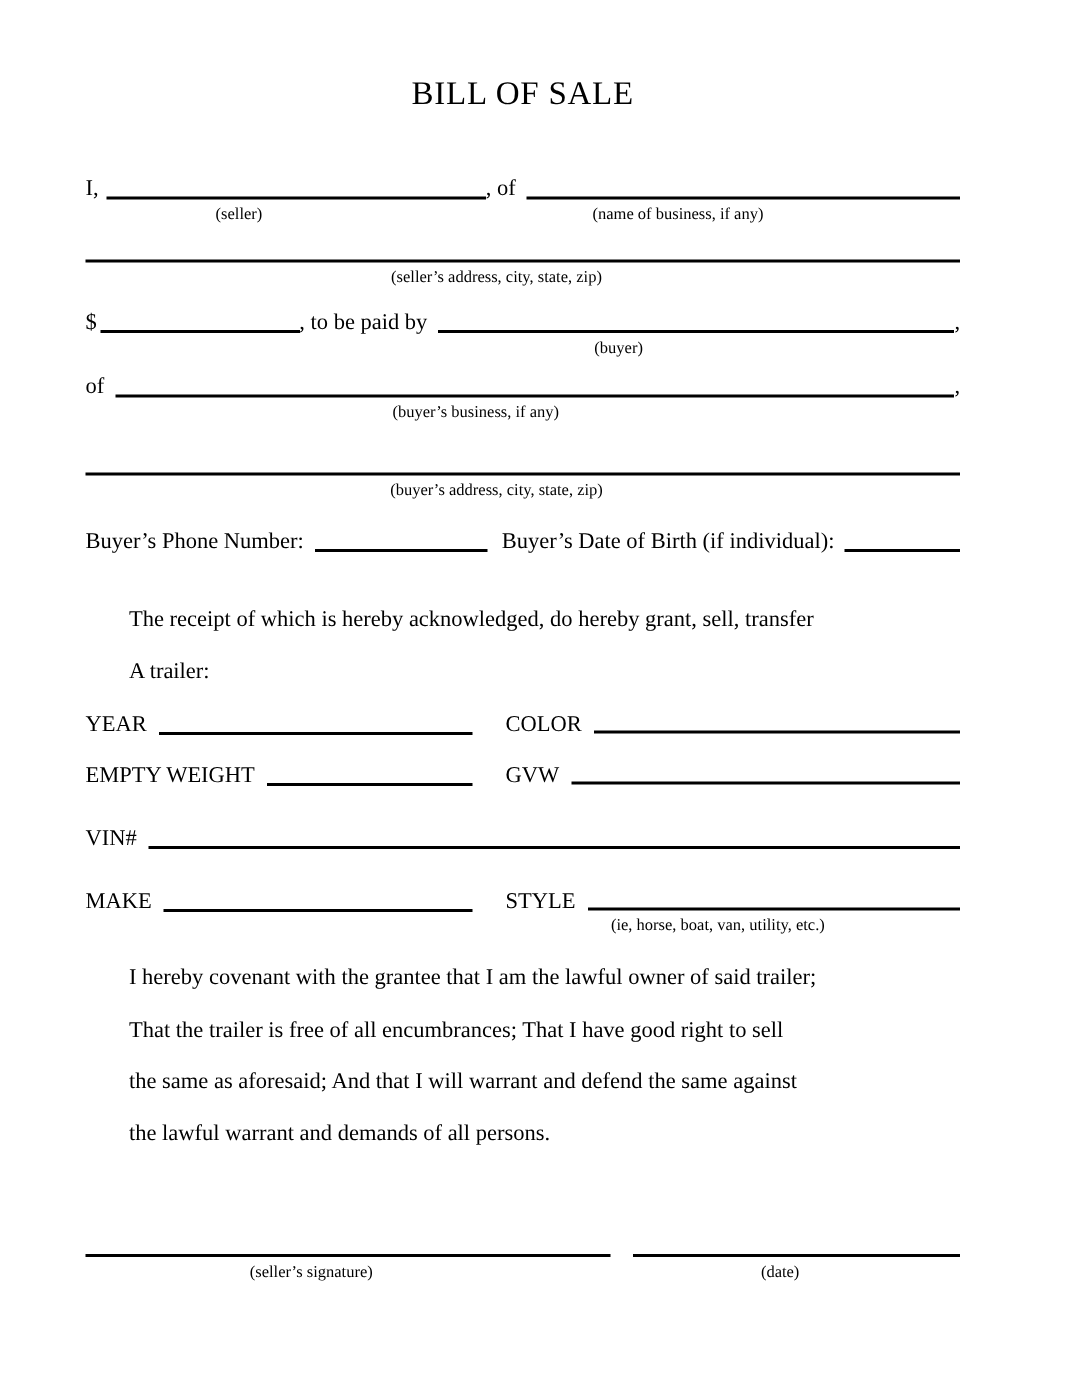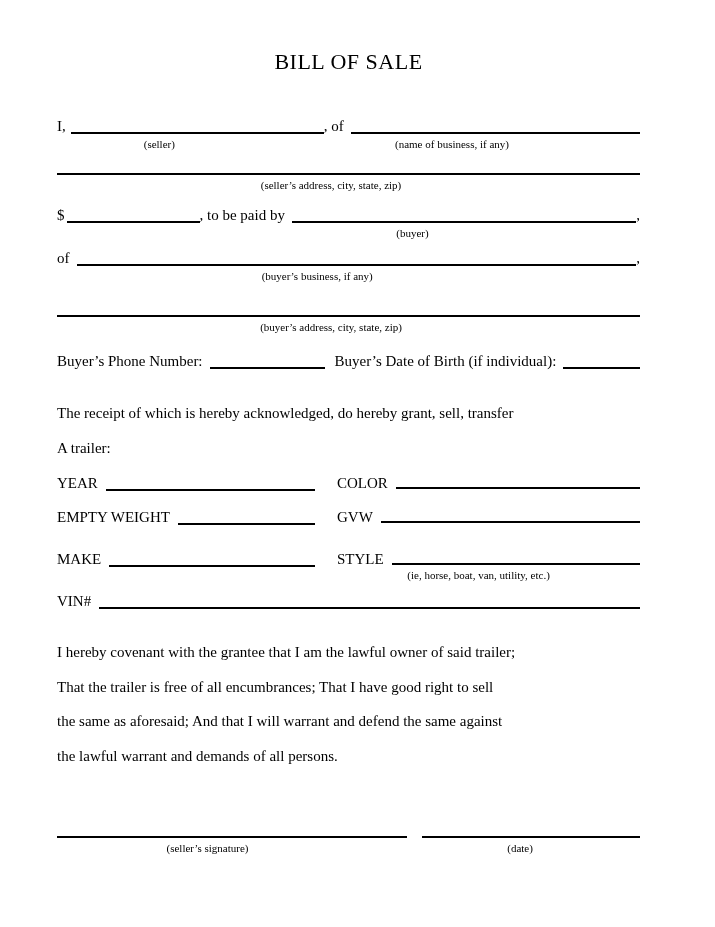--- a/index.html
+++ b/index.html
@@ -79,21 +79,21 @@
   .mt-year     { margin-top:16px; }
   .mt-weight   { margin-top:15px; }
   .mt-make     { margin-top:23px; }
   .mt-vin      { margin-top:23px; }
   .mt-cov1     { margin-top:32px; }
   .mt-cov2     { margin-top:16px; }
   .mt-cov3     { margin-top:15px; }
   .mt-cov4     { margin-top:16px; }
   .mt-sig      { margin-top:57px; }
 
-  p.body-line { line-height:19px; }
+  p.body-line { line-height:19px;margin-left:29px; }
 </style>
 </head>
 <body>
 
 <div class="page">
   <div class="content">
 
     <div class="doc-title">BILL OF SALE</div>
 
     <div class="row mt-seller">
@@ -162,38 +162,38 @@
       <span class="col-l">
         <span class="t">EMPTY WEIGHT</span>
         <span class="blank grow ml8"></span>
       </span>
       <span class="col-r">
         <span class="t">GVW</span>
         <span class="blank grow ml8"></span>
       </span>
     </div>
 
+    <div class="row mt-vin">
+      <span class="t">VIN#</span>
+      <span class="blank grow ml8"></span>
+    </div>
+
     <div class="row mt-make">
       <span class="col-l">
         <span class="t">MAKE</span>
         <span class="blank grow ml8"></span>
       </span>
       <span class="col-r">
         <span class="t">STYLE</span>
         <span class="blank grow ml8">
           <span class="sub pos35">(ie, horse, boat, van, utility, etc.)</span>
         </span>
       </span>
     </div>
 
-    <div class="row mt-vin">
-      <span class="t">VIN#</span>
-      <span class="blank grow ml8"></span>
-    </div>
-
     <p class="body-line mt-cov1">I hereby covenant with the grantee that I am the lawful owner of said trailer;</p>
     <p class="body-line mt-cov2">That the trailer is free of all encumbrances; That I have good right to sell</p>
     <p class="body-line mt-cov3">the same as aforesaid; And that I will warrant and defend the same against</p>
     <p class="body-line mt-cov4">the lawful warrant and demands of all persons.</p>
 
     <div class="line-row mt-sig">
       <span class="blank w-sig">
         <span class="sub pos43">(seller’s signature)</span>
       </span>
       <span class="sig-gap"></span>

